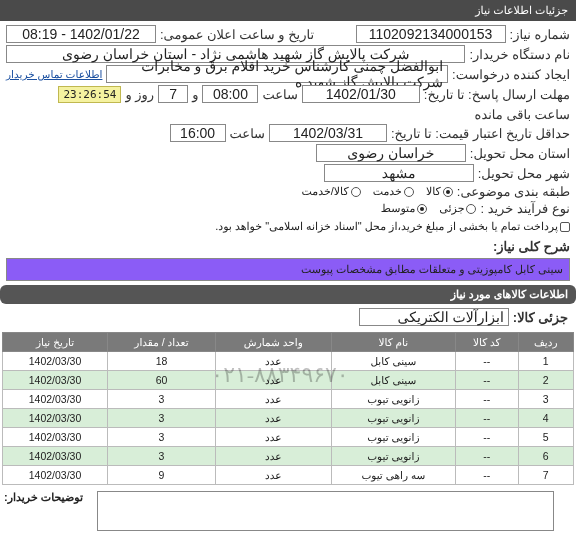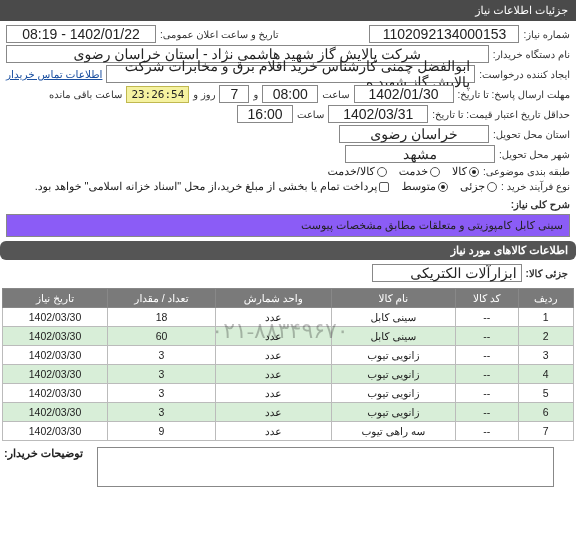--- a/index.html
+++ b/index.html
@@ -21,36 +21,36 @@
     padding: 4px 6px;
   }
   .row {
     display: flex;
     align-items: center;
     margin-bottom: 2px;
     gap: 4px;
     flex-wrap: wrap;
   }
   .label {
-    font-size: 10px;
+    font-size: 13px;
     color: #333;
     white-space: nowrap;
   }
   .field {
     border: 1px solid #888;
     background: #fff;
     padding: 1px 4px;
     font-size: 14px;
     height: 18px;
     display: inline-flex;
     align-items: center;
     justify-content: center;
   }
   .field-sm { width: 56px; }
-  .field-md { width: 100px; }
+  .field-md { width: 118px; }
   .field-lg { width: 150px; }
   .link {
     color: #1a4fa0;
     text-decoration: underline;
     cursor: pointer;
     font-size: 10.5px;
   }
   .countdown {
     background: #f5f2a0;
     border: 1px solid #c0b850;

